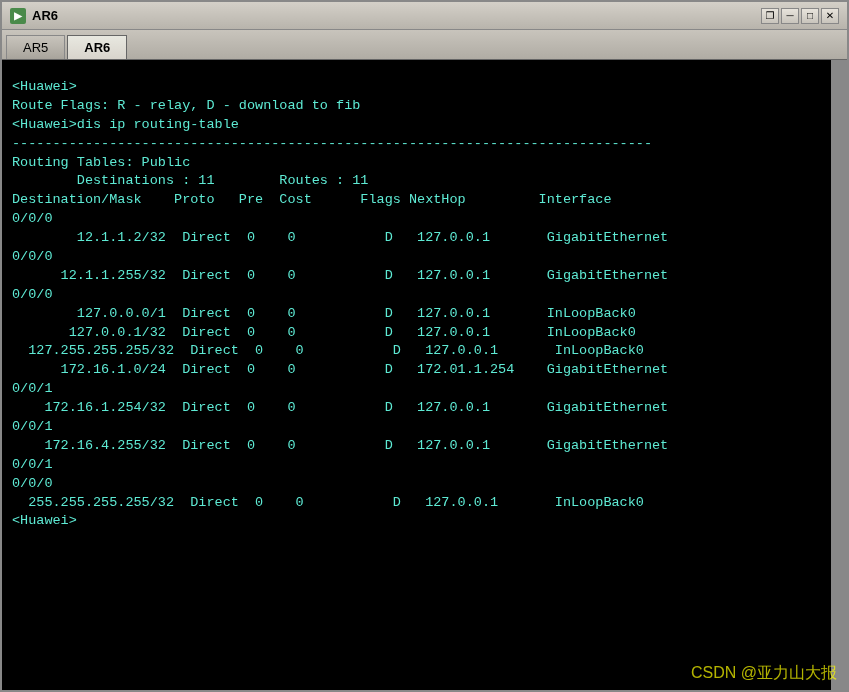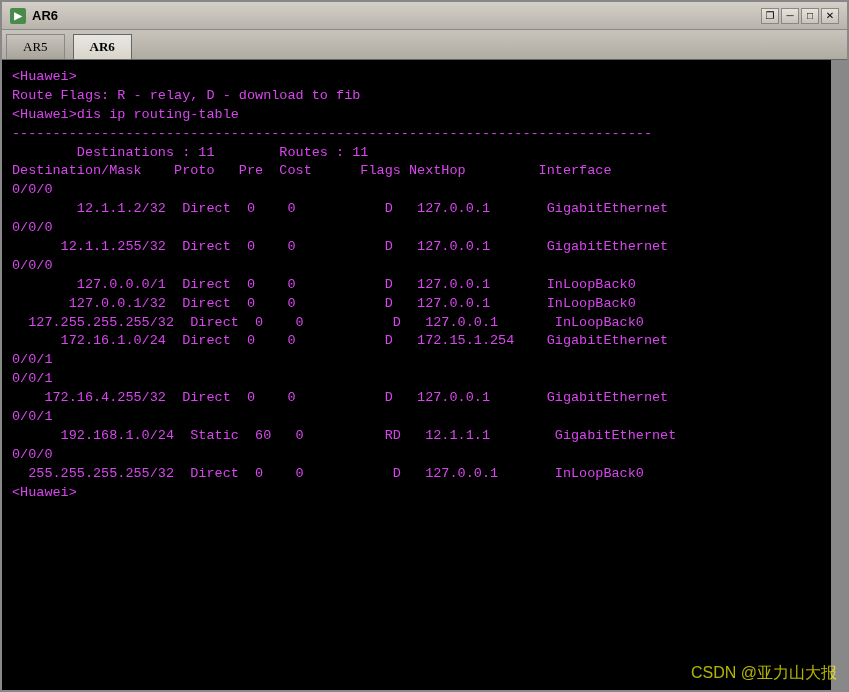--- a/index.html
+++ b/index.html
@@ -74,39 +74,40 @@
     }
 
     .tab {
       padding: 4px 16px;
       background: linear-gradient(to bottom, #c8c4bc, #a8a49c);
       border: 1px solid #888;
       border-bottom: none;
       font-size: 13px;
       color: #000;
       cursor: pointer;
-      margin-right: 8px;
-      font-family: Liberation Serif, serif;
+      margin-right: 2px;
+      font-family: Liberation Sans, sans-serif;
     }
 
     .tab.active {
       background: linear-gradient(to bottom, #e8e8e0, #d8d4cc);
       border-color: #666;
       font-weight: bold;
     }
 
     .terminal {
       flex: 1;
       background: #000;
-      color: #d946ef;
+      color: #5eead4;
       font-family: 'Courier New', Courier, monospace;
       font-size: 13.5px;
       padding: 8px 10px;
       overflow-y: auto;
       line-height: 1.4;
+      margin-top: 10px;
     }
 
     .terminal-line {
       white-space: pre;
       display: block;
     }
 
     .watermark {
       position: absolute;
       bottom: 8px;
@@ -142,38 +143,39 @@
     <div class="tab active">AR6</div>
   </div>
 
   <div style="display:flex; flex:1; overflow:hidden;">
     <div class="terminal" id="terminal-content">
     <span class="terminal-line">&lt;Huawei&gt;</span>
         <span class="terminal-line">Route Flags: R - relay, D - download to fib</span>
         <span class="terminal-line">&lt;Huawei&gt;dis ip routing-table</span>
         <span class="terminal-line">-------------------------------------------------------------------------------</span>
         <span class="terminal-line"></span>
+        <span class="terminal-line">Routing Tables: Public</span>
         <span class="terminal-line">        Destinations : 11        Routes : 11</span>
         <span class="terminal-line"></span>
         <span class="terminal-line">Destination/Mask    Proto   Pre  Cost      Flags NextHop         Interface</span>
         <span class="terminal-line"></span>
         <span class="terminal-line">0/0/0</span>
         <span class="terminal-line">        12.1.1.2/32  Direct  0    0           D   127.0.0.1       GigabitEthernet</span>
         <span class="terminal-line">0/0/0</span>
         <span class="terminal-line">      12.1.1.255/32  Direct  0    0           D   127.0.0.1       GigabitEthernet</span>
         <span class="terminal-line">0/0/0</span>
         <span class="terminal-line">        127.0.0.0/1  Direct  0    0           D   127.0.0.1       InLoopBack0</span>
         <span class="terminal-line">       127.0.0.1/32  Direct  0    0           D   127.0.0.1       InLoopBack0</span>
         <span class="terminal-line">  127.255.255.255/32  Direct  0    0           D   127.0.0.1       InLoopBack0</span>
-        <span class="terminal-line">      172.16.1.0/24  Direct  0    0           D   172.15.1.254    GigabitEthernet</span>
+        <span class="terminal-line">      172.16.1.0/24  Direct  0    0           D   172.01.1.254    GigabitEthernet</span>
         <span class="terminal-line">0/0/1</span>
+        <span class="terminal-line">    172.16.1.254/32  Direct  0    0           D   127.0.0.1       GigabitEthernet</span>
         <span class="terminal-line">0/0/1</span>
         <span class="terminal-line">    172.16.4.255/32  Direct  0    0           D   127.0.0.1       GigabitEthernet</span>
         <span class="terminal-line">0/0/1</span>
-        <span class="terminal-line">      192.168.1.0/24  Static  60   0          RD   12.1.1.1        GigabitEthernet</span>
         <span class="terminal-line">0/0/0</span>
         <span class="terminal-line">  255.255.255.255/32  Direct  0    0           D   127.0.0.1       InLoopBack0</span>
         <span class="terminal-line"></span>
         <span class="terminal-line">&lt;Huawei&gt;</span>
       </div>
     <div class="scrollbar-area"></div>
   </div>
 
   <div class="watermark">CSDN @亚力山大报</div>
 </div>

